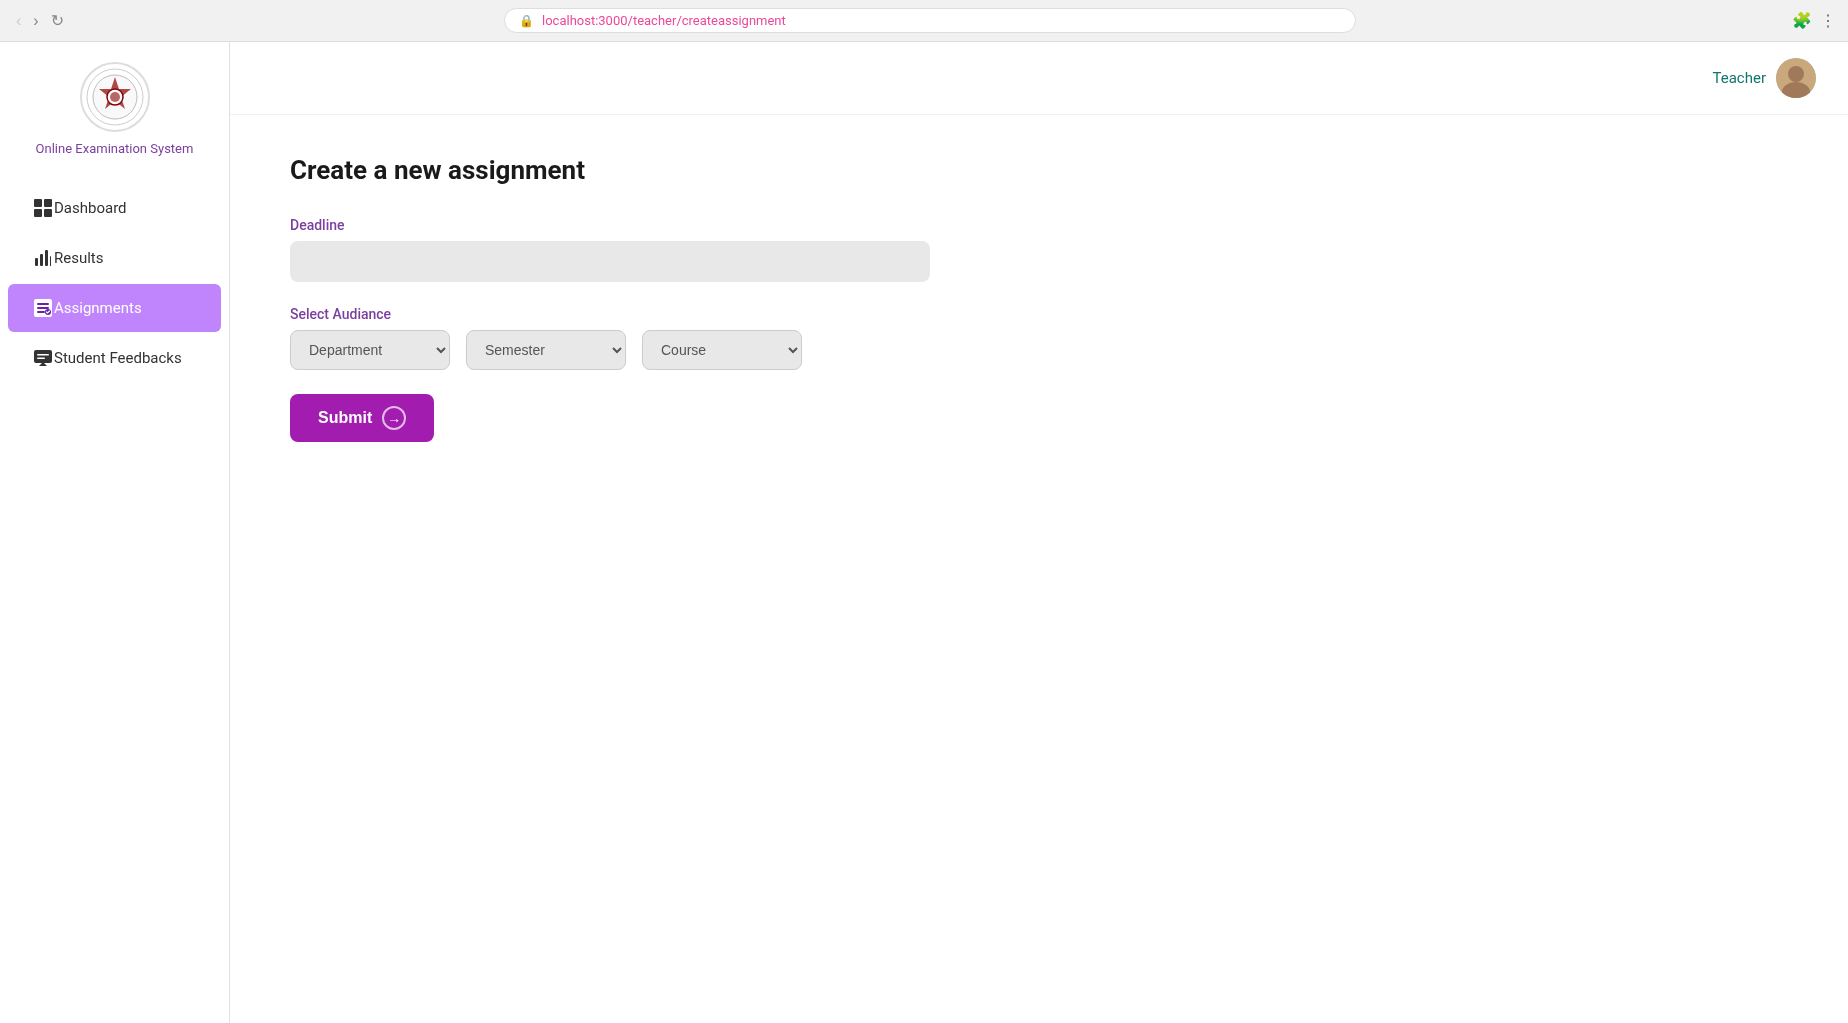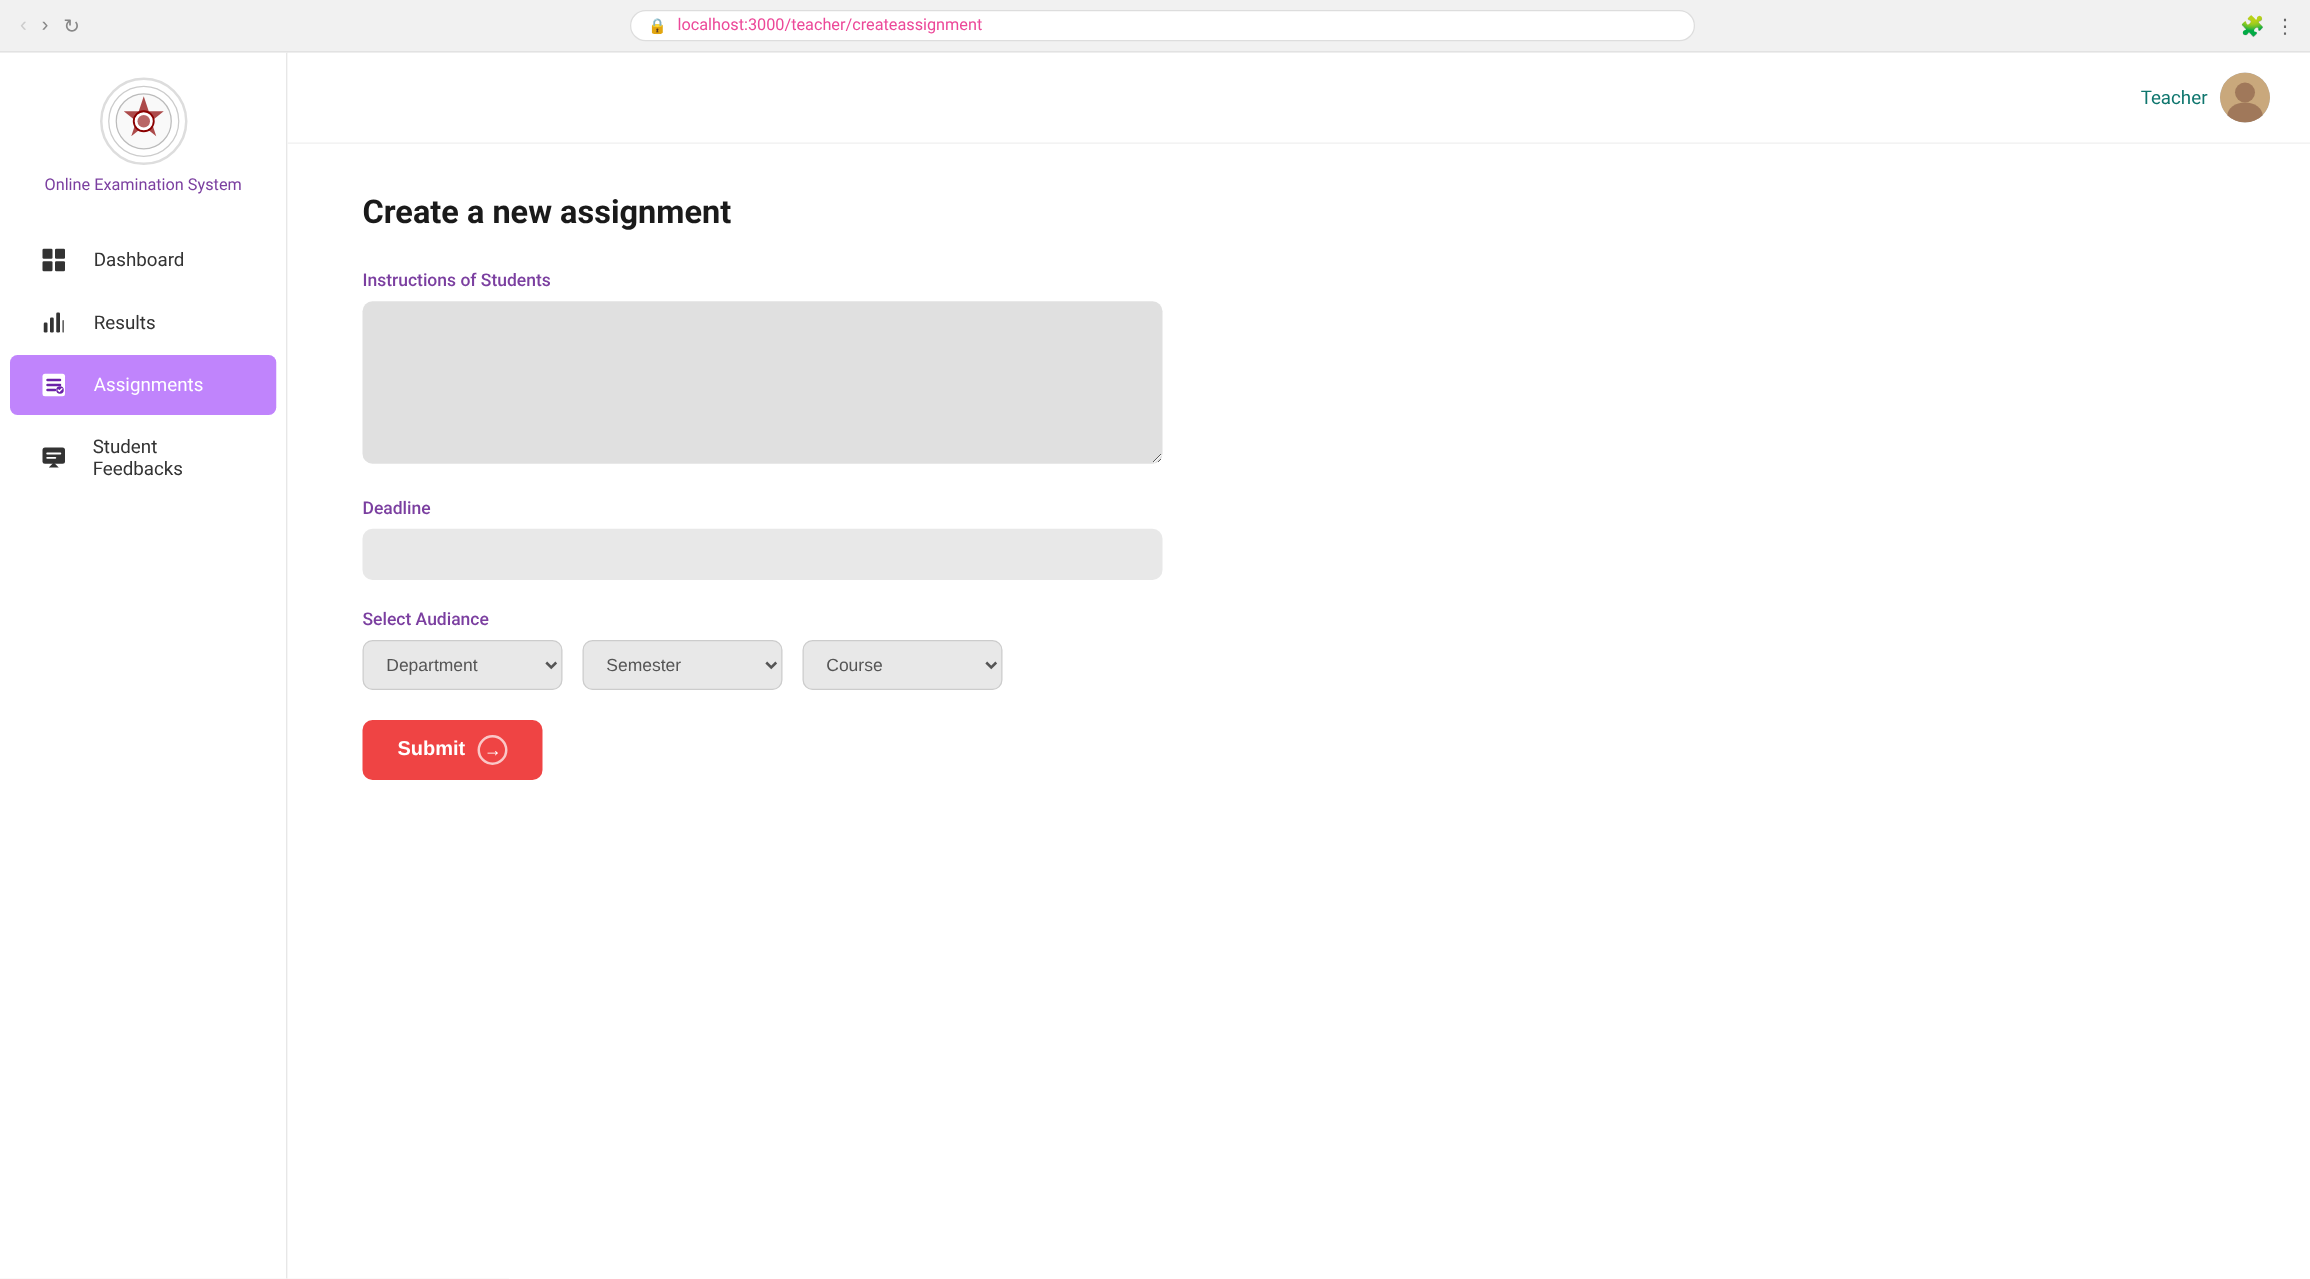--- a/index.html
+++ b/index.html
@@ -132,21 +132,21 @@
       line-height: 1.4;
     }
 
     .sidebar-nav {
       width: 100%;
     }
 
     .nav-item {
       display: flex;
       align-items: center;
-      gap: 21px;
+      gap: 0;
       padding: 14px 24px;
       font-size: 15px;
       color: #333;
       cursor: pointer;
       border-radius: 4px;
       margin: 2px 8px;
       width: calc(100% - 16px);
     }
 
     .nav-item.active {
@@ -281,21 +281,21 @@
       color: #555;
       cursor: pointer;
       appearance: auto;
       min-width: 160px;
     }
 
     .submit-btn {
       display: flex;
       align-items: center;
       gap: 10px;
-      background: #ef4444;
+      background: #a21caf;
       color: white;
       border: none;
       border-radius: 8px;
       padding: 12px 28px;
       font-size: 16px;
       font-weight: 600;
       cursor: pointer;
       margin-top: 2px;
     }
 
@@ -411,24 +411,20 @@
             <ellipse cx="20" cy="34" rx="14" ry="10" fill="#a0785a"></ellipse>
           </svg>
         </div>
       </div>
     </div>
 
     <div class="form-container">
       <h1 class="form-title">Create a new assignment</h1>
 
 
-      <div class="form-group">
-        <label class="form-label">Instructions of Students</label>
-        <textarea class="form-textarea" style=""></textarea>
-      </div>
 
       <div class="form-group">
         <label class="form-label">Deadline</label>
         <input type="text" class="form-input deadline-input" style="">
       </div>
 
       <div class="form-group">
         <label class="form-label">Select Audiance</label>
         <div class="audience-row">
           <select class="form-select">

